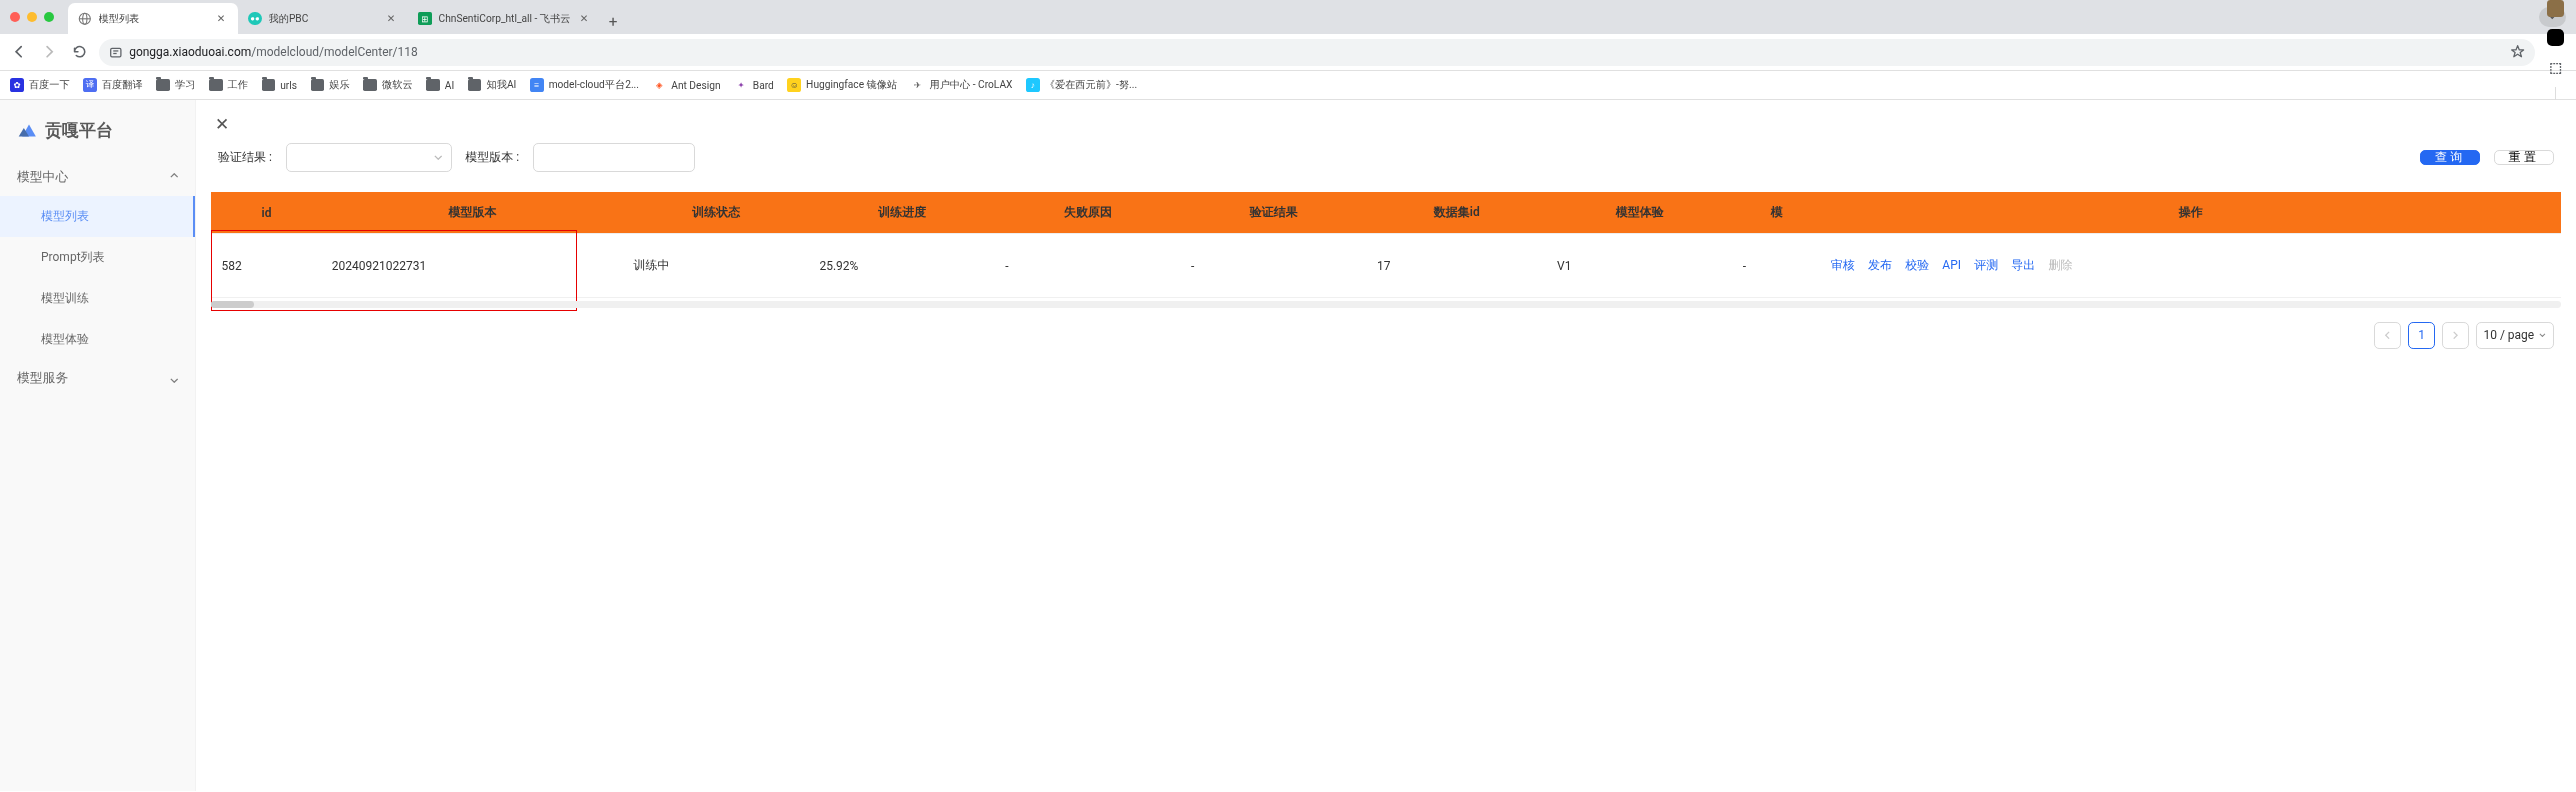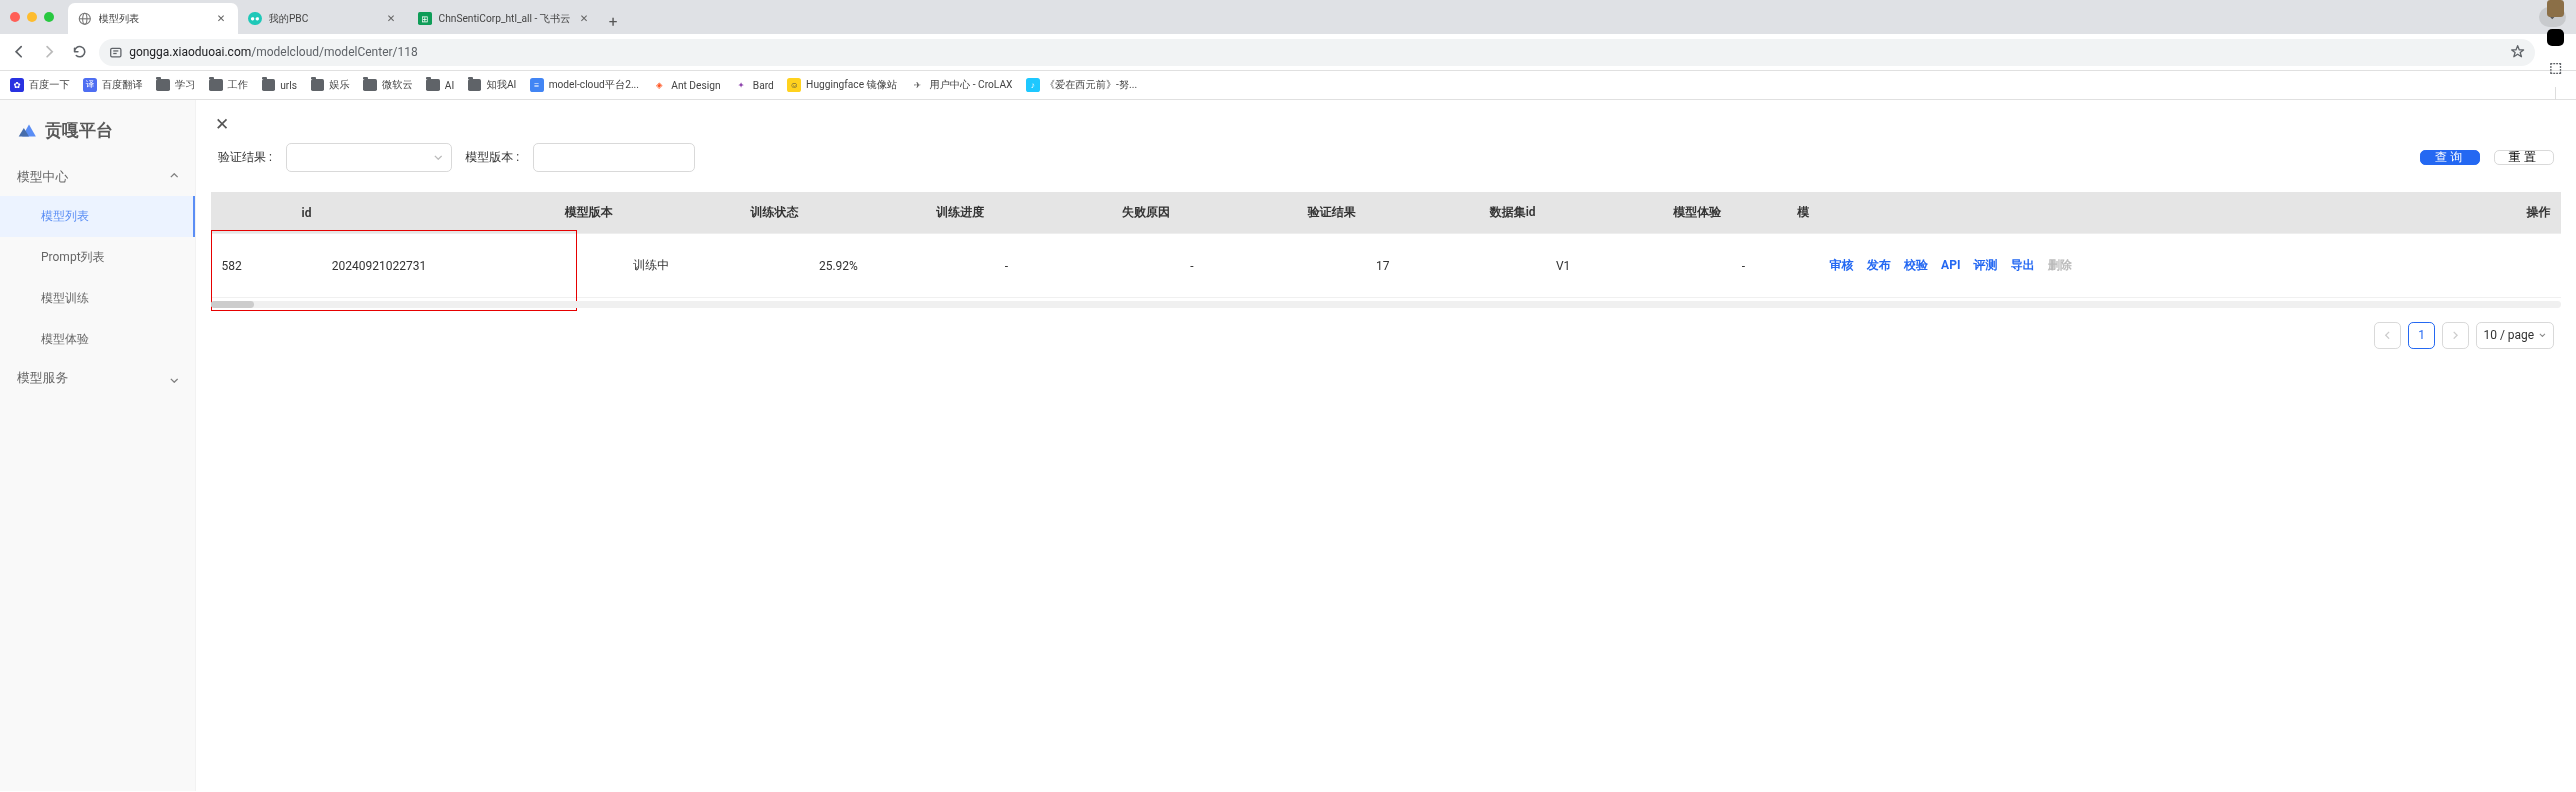--- a/index.html
+++ b/index.html
@@ -62,24 +62,24 @@
     .filters { display: flex; align-items: center; gap: 13.6px; padding: 43px 6.8px 20.4px 6.8px; }
     .filter-label { font-size: 12px; white-space: nowrap; }
     .select-box { width: 166px; height: 29px; border: 0.9px solid #d9d9d9; border-radius: 5.1px; background: #fff; display: flex; align-items: center; justify-content: flex-end; padding: 0 8.5px; cursor: pointer; }
     .input-box { width: 162px; height: 29px; border: 0.9px solid #d9d9d9; border-radius: 5.1px; padding: 0 8.5px; }
     .filter-spacer { flex: 1; }
     .btn { height: 15px; padding: 0 13.6px; border-radius: 5.1px; font-size: 12px; cursor: pointer; display: flex; align-items: center; border: 0.9px solid #d9d9d9; background: #fff; letter-spacing: 3.4px; }
     .btn.primary { background: #2468f2; color: #fff; border-color: #2468f2; }
     
     .table-wrap { background: #fafafa; border-radius: 3.4px; position: relative; }
     .table { width: 100%; border-collapse: collapse; }
-    .table th { text-align: right; font-weight: 600; padding: 12px 10.2px; background: #e5e5e5; font-size: 12px; border-bottom: 0.9px solid #eee; white-space: nowrap; }
+    .table th { text-align: center; font-weight: 600; padding: 12px 10.2px; background: #f97316; font-size: 12px; border-bottom: 0.9px solid #eee; white-space: nowrap; }
     .table td { padding: 20.4px 10.2px; background: #fff; font-size: 12px; vertical-align: middle; border-bottom: 0.9px solid #f0f0f0; }
     .actions-cell { white-space: normal; }
-    .action-link { color: #2468f2; margin-right: 10.2px; cursor: pointer; white-space: nowrap; display: inline-block; line-height: 1.8; font-weight: bold; }
+    .action-link { color: #2468f2; margin-right: 10.2px; cursor: pointer; white-space: nowrap; display: inline-block; line-height: 1.8; }
     .action-link.disabled { color: #bbb; }
     .highlight { position: absolute; border: 1.7px solid #e60000; pointer-events: none; }
     .scroll-indicator { height: 6.8px; background: #f0f0f0; border-radius: 3.4px; margin-top: 3.4px; position: relative; }
     .scroll-thumb { position: absolute; left: 0; top: 0; height: 6.8px; width: 43px; background: #ccc; border-radius: 3.4px; }
     
     .pagination { display: flex; align-items: center; justify-content: flex-end; gap: 6.8px; padding: 13.6px 6.8px; }
     .page-btn { width: 27px; height: 27px; border: 0.9px solid #d9d9d9; border-radius: 5.1px; display: flex; align-items: center; justify-content: center; cursor: pointer; font-size: 12px; }
     .page-btn.active { border-color: #2468f2; color: #2468f2; }
     .page-btn.disabled { color: #ccc; }
     .page-size { height: 27px; border: 0.9px solid #d9d9d9; border-radius: 5.1px; padding: 0 6.8px; display: flex; align-items: center; gap: 5.1px; cursor: pointer; }

